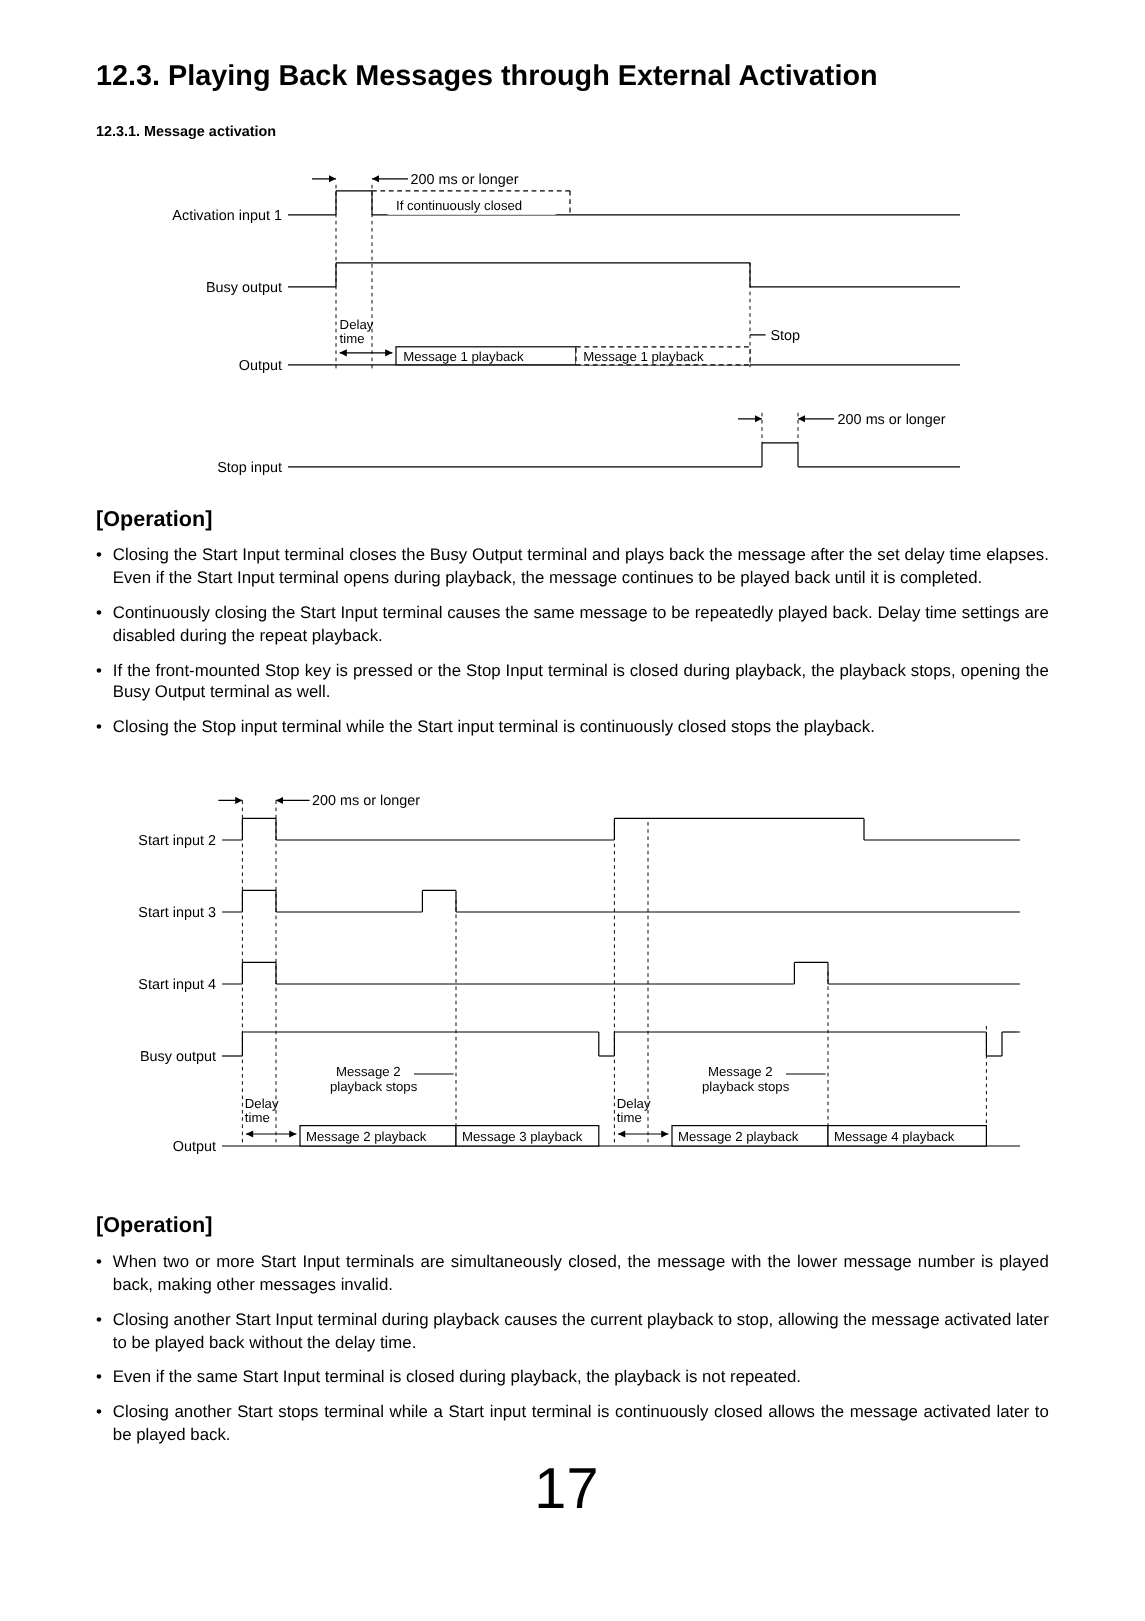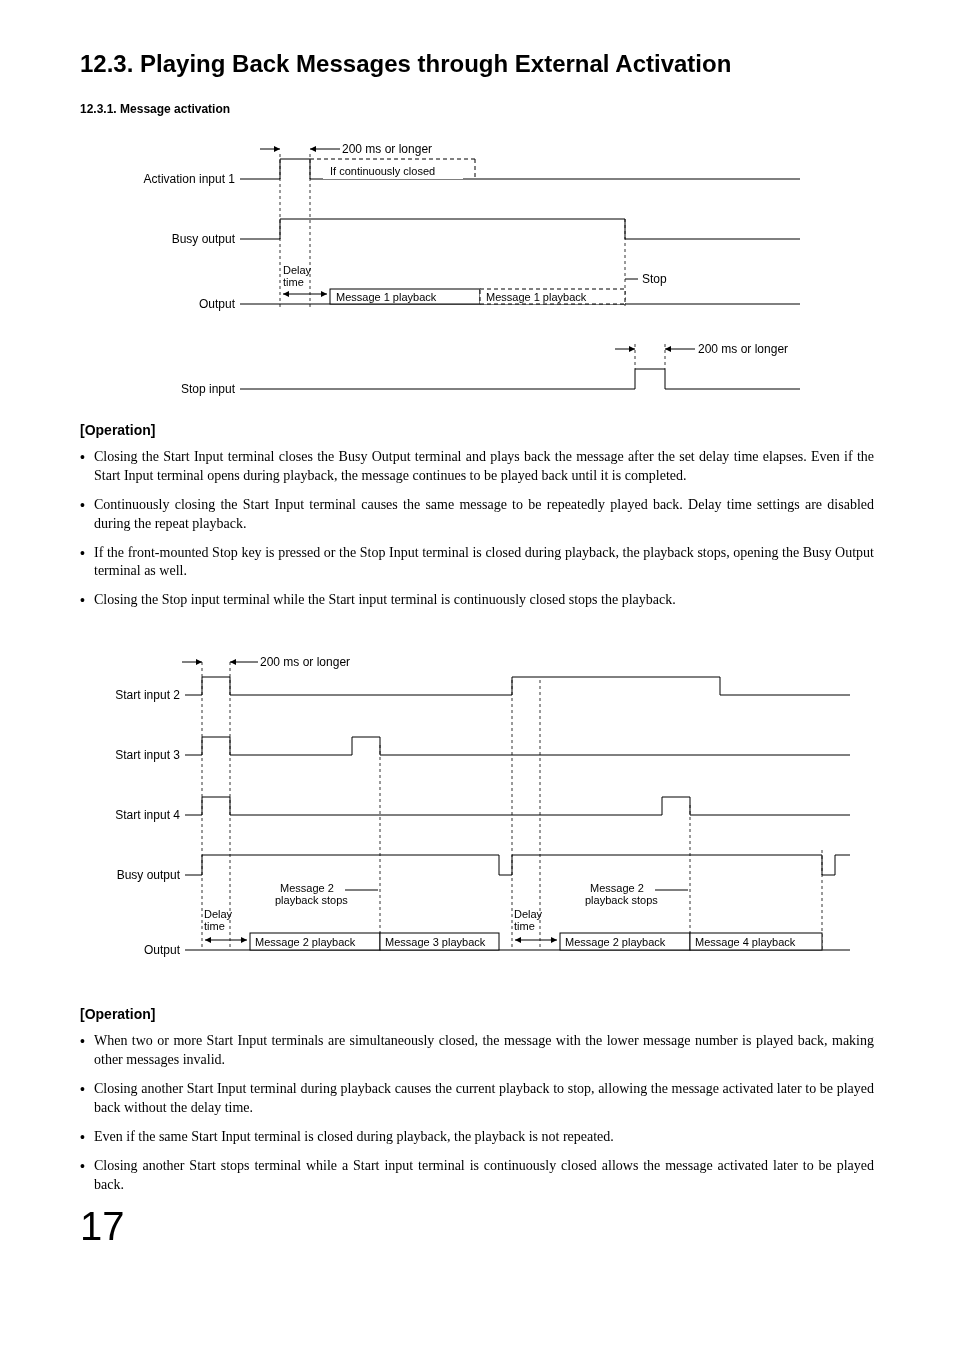--- a/index.html
+++ b/index.html
@@ -19,42 +19,41 @@
     font-size: 24px;
     margin-bottom: 24px;
   }
   .h2 {
     font-weight: bold;
     font-size: 12px;
     margin-bottom: 18px;
   }
   .op-head {
     font-weight: bold;
-    font-size: 14px;
+    font-size: 18px;
     margin-bottom: 10px;
   }
   .bullets {
     font-size: 14px;
     line-height: 1.35;
     text-align: justify;
   }
   .bullets .row {
     display: flex;
     margin-bottom: 10px;
   }
   .bullets .dot {
     flex: 0 0 14px;
   }
   .bullets .txt {
     flex: 1;
-    font-family: Liberation Serif, serif;
   }
   .page-num {
-    text-align: left;
-    font-size: 40px;
+    text-align: center;
+    font-size: 48px;
     margin-top: 10px;
     padding-right: 10px;
   }
   svg {
     display: block;
     margin-bottom: 18px;
   }
   .svg-text { font-family: Arial, Helvetica, sans-serif; font-size: 12px; fill:#000; }
   .svg-text-sm { font-family: Arial, Helvetica, sans-serif; font-size: 11px; fill:#000; }
 </style>

